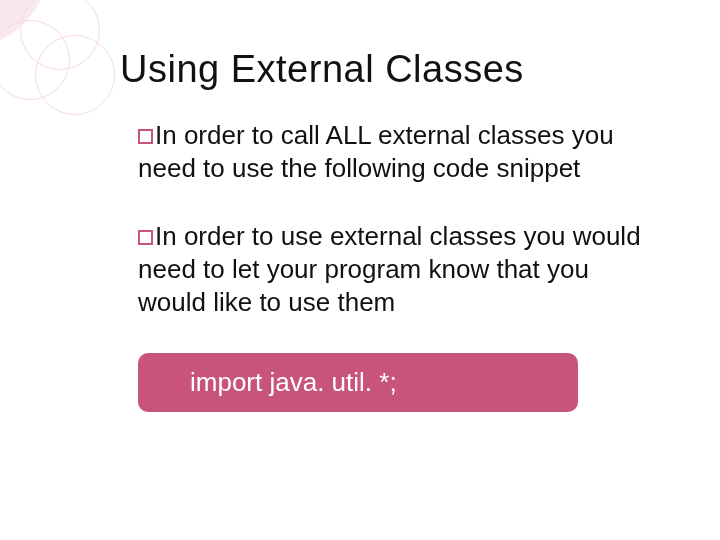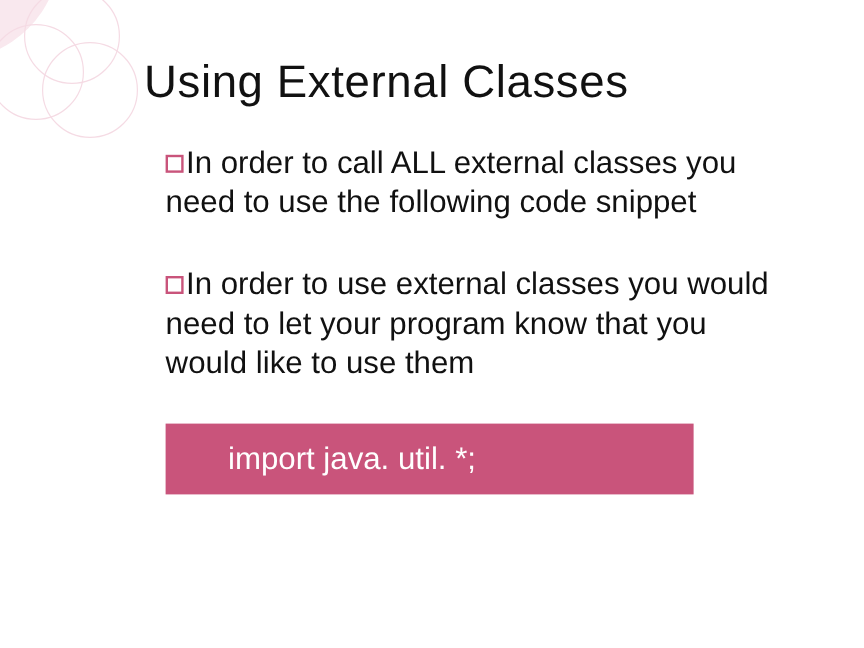--- a/index.html
+++ b/index.html
@@ -86,20 +86,21 @@
   }
 
   .code-box {
     background: #c9547b;
     color: #ffffff;
     font-size: 26px;
     padding: 14px 24px 14px 52px;
     margin-top: 12px;
     margin-left: 18px;
     width: 440px;
+    border-radius: 10px;
   }
 </style>
 </head>
 <body>
 
 <div class="flourish">
   <div class="corner-fill"></div>
   <div class="petal a"></div>
   <div class="petal b"></div>
   <div class="petal c"></div>

